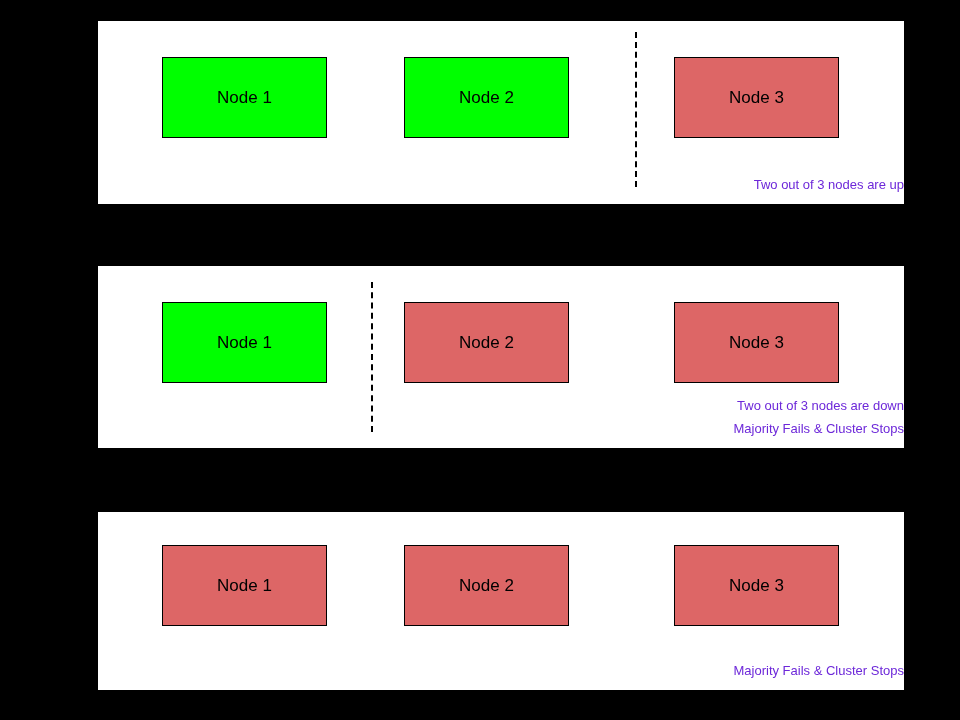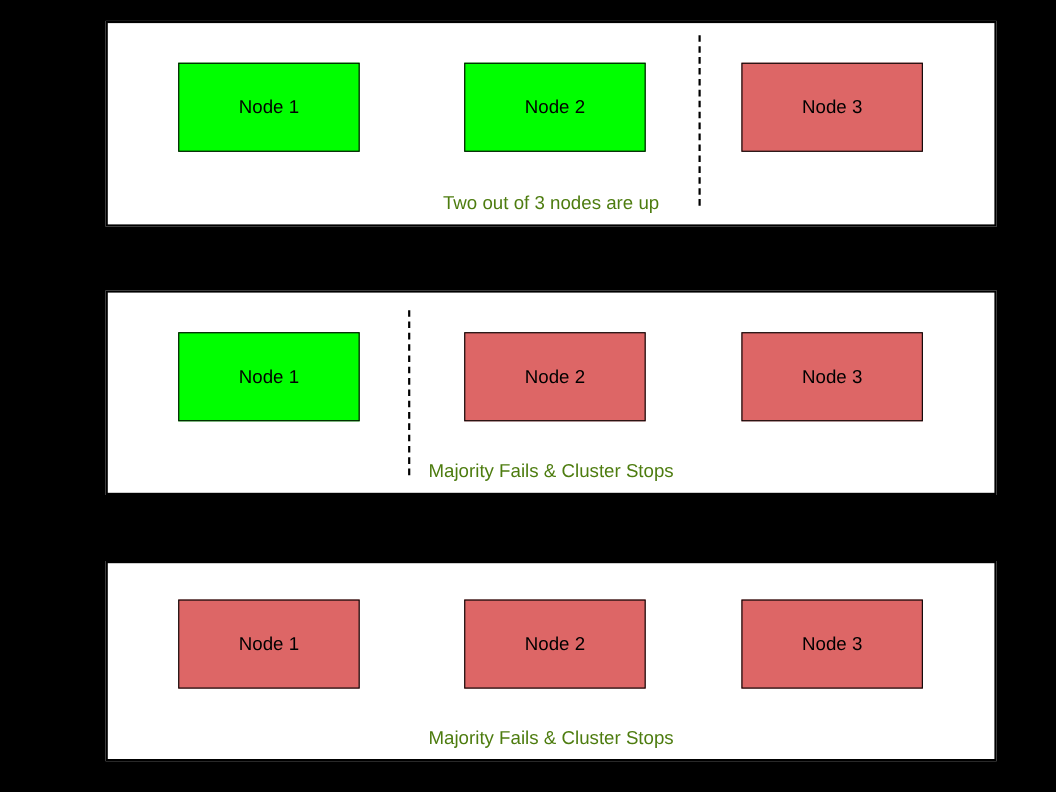--- a/index.html
+++ b/index.html
@@ -31,36 +31,36 @@
     height: 81px;
     box-sizing: border-box;
     border: 1px solid #000;
     display: flex;
     align-items: center;
     justify-content: center;
     font-size: 17px;
     color: #000;
   }
   .node-1 { left: 64px; }
-  .node-2 { left: 324px; }
+  .node-2 { left: 306px; }
   .node-3 { left: 576px; }
   .divider {
     position: absolute;
     width: 0;
     border-left: 2px dashed #000;
   }
   .caption {
     position: absolute;
     left: 0;
     right: 0;
     bottom: 8px;
-    text-align: center;
-    font-size: 17px;
+    text-align: right;
+    font-size: 13px;
     line-height: 23px;
-    color: #4d7c0f;
+    color: #6d28d9;
   }
 </style>
 </head>
 <body style="background: rgb(0, 0, 0);">
 
 <div id="stage">
 
   <div class="panel" style="top: 19px; height: 187px; background: rgb(255, 255, 255); border-color: rgb(0, 0, 0);">
     <div class="node node-1" style="background: rgb(0, 255, 0); border-color: rgb(0, 0, 0);">
       <span>Node 1</span>
@@ -82,20 +82,21 @@
       <span>Node 1</span>
     </div>
     <div class="node node-2" style="background: rgb(221, 102, 102); border-color: rgb(0, 0, 0);">
       <span>Node 2</span>
     </div>
     <div class="node node-3" style="background: rgb(221, 102, 102); border-color: rgb(0, 0, 0);">
       <span>Node 3</span>
     </div>
     <div class="divider" style="left:273px; top:16px; height:150px;"></div>
     <div class="caption">
+      <div>Two out of 3 nodes are down</div>
       <div>Majority Fails &amp; Cluster Stops</div>
     </div>
   </div>
 
   <div class="panel" style="top: 510px; height: 182px; background: rgb(255, 255, 255); border-color: rgb(0, 0, 0);">
     <div class="node node-1" style="top: 33px; background: rgb(221, 102, 102); border-color: rgb(0, 0, 0);">
       <span>Node 1</span>
     </div>
     <div class="node node-2" style="top: 33px; background: rgb(221, 102, 102); border-color: rgb(0, 0, 0);">
       <span>Node 2</span>

